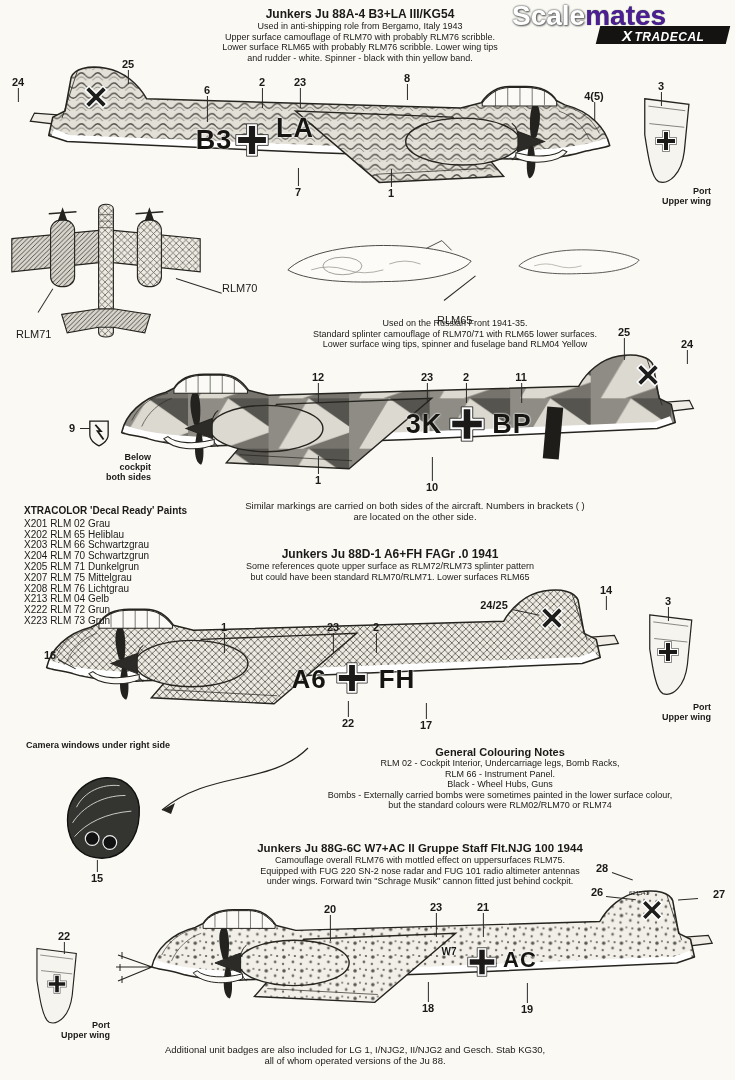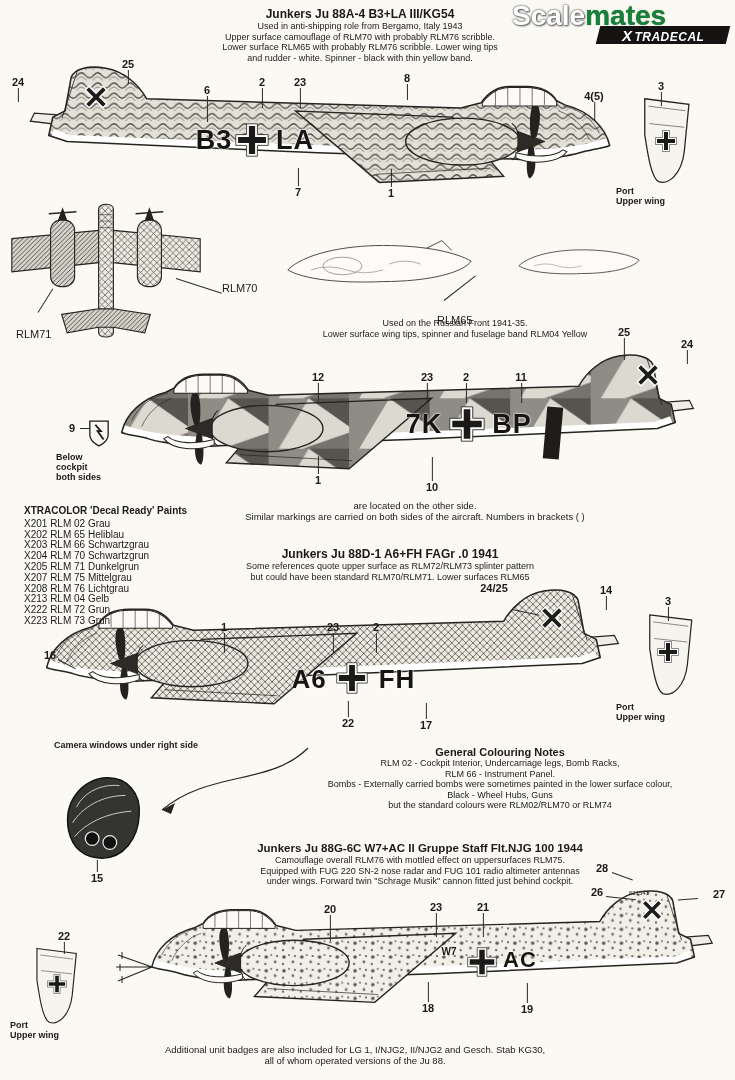--- a/index.html
+++ b/index.html
@@ -10,29 +10,29 @@
   .hdr .t{font-weight:bold;font-size:12px;line-height:13px;text-align:center;}
   .hdr .n{font-size:9px;line-height:10.5px;}
   .co{position:absolute;font-weight:bold;font-size:11px;transform:translate(-50%,-50%);z-index:6;white-space:nowrap;}
   .co.ln-d::after{content:"";position:absolute;left:50%;top:100%;width:1px;height:var(--ll,14px);background:#2a2a28;}
   .co.ln-u::before{content:"";position:absolute;left:50%;bottom:100%;width:1px;height:var(--ll,14px);background:#2a2a28;}
   .lead{position:absolute;height:1px;background:#2a2a28;transform-origin:left center;z-index:5;}
   .code{position:absolute;transform:translate(-50%,-50%);font-weight:bold;color:#161511;z-index:4;
         letter-spacing:1px;text-shadow:0 0 2px #fff,0 0 2px #fff;white-space:nowrap;}
   .bk{position:absolute;z-index:4;}
   .tm{position:absolute;z-index:4;}
-  .wing-lbl{position:absolute;font-size:9px;font-weight:bold;line-height:10px;text-align:left;z-index:3;}
+  .wing-lbl{position:absolute;font-size:9px;font-weight:bold;line-height:10px;text-align:right;z-index:3;}
   .paints{position:absolute;font-size:10px;line-height:10.8px;z-index:3;}
   .paints .ph{font-weight:bold;margin-bottom:2px;}
   .centernote{position:absolute;text-align:center;font-size:9.5px;line-height:11px;z-index:3;}
   .colnotes{position:absolute;text-align:center;z-index:3;}
   .colnotes .ch{font-weight:bold;font-size:11px;line-height:12px;}
   .colnotes .cl{font-size:9px;line-height:10.5px;}
   .rlm{position:absolute;font-size:11px;z-index:3;}
-  .camnote{position:absolute;font-size:9px;font-weight:bold;z-index:3;text-align:center;}
+  .camnote{position:absolute;font-size:9px;font-weight:bold;z-index:3;}
   .band{position:absolute;width:16px;height:52px;background:#1e1d1a;transform:rotate(5deg);z-index:2;}
   .tailnum{position:absolute;font-size:6px;text-align:center;z-index:4;}
   .wm{position:absolute;left:512px;top:0;font-size:28px;font-weight:bold;z-index:8;white-space:nowrap;}
   .wm .w1{color:#ffffff;text-shadow:0 0 2px #6b6b6b,0 0 2px #6b6b6b,1px 1px 2px #555;}
   .wm .w2{text-shadow:0 0 1px #3c6b1f;}
   .logo{position:absolute;left:598px;top:26px;width:130px;height:18px;background:#141311;transform:skewX(-14deg);z-index:8;
         display:flex;align-items:center;justify-content:center;}
   .logo .inner{transform:skewX(14deg);color:#fff;font-style:italic;font-weight:bold;font-size:12px;letter-spacing:.5px;white-space:nowrap;}
   .logo .lx{font-size:15px;margin-right:2px;}
 </style>
@@ -102,21 +102,21 @@
     <path d="M18 3 L66 9 L61 60 C58 85 44 97 33 93 C25 89 21 62 18 42 Z" fill="#f6f4ee" stroke="#26241f" stroke-width="1.4"></path>
     <path d="M22 11 L62 16" stroke="#26241f" stroke-width="0.6" fill="none"></path>
     <path d="M23 30 L61 34" stroke="#26241f" stroke-width="0.6" fill="none"></path>
   </symbol>
 </defs>
 </svg>
 
 <div class="page">
 
   <div class="wm">
-    <span class="w1">Scale</span><span class="w2" style="color:#15803d">mates</span>
+    <span class="w1">Scale</span><span class="w2" style="color:#4c1d95">mates</span>
   </div>
   <div class="logo">
     <span class="inner"><span class="lx">X</span><span>TRADECAL</span></span>
   </div>
 
   <div class="hdr" style="left:110px;top:8px;width:500px">
     <div class="t">Junkers Ju 88A-4  B3+LA III/KG54</div>
     <div class="n">Used in anti-shipping role from Bergamo, Italy 1943</div>
     <div class="n">Upper surface camouflage of RLM70 with probably RLM76 scribble.</div>
     <div class="n">Lower surface RLM65 with probably RLM76 scribble. Lower wing tips</div>
@@ -125,21 +125,21 @@
 
   <svg class="abs" style="left:12px;top:60px" width="612" height="153" viewBox="0 0 600 150">
     <g transform="scale(-1,1) translate(-600,0)">
         <use href="#ju88" fill="url(#scribble)"></use>
       </g>
   </svg>
   <div class="code" style="left:214px;top:140px;font-size:27px">B3</div>
   <svg class="bk" style="left:235px;top:123px" width="34" height="34">
       <use href="#bk"></use>
     </svg>
-  <div class="code" style="left:295px;top:140px;font-size:27px">LA</div>
+  <div class="code" style="left:295px;top:128px;font-size:27px">LA</div>
   <svg class="tm" style="left:83px;top:84px" width="26" height="26">
       <use href="#tailmark"></use>
     </svg>
 
   <span class="co ln-d" style="left:18px;top:82px">24</span>
   <span class="co ln-d" style="left:128px;top:64px">25</span>
   <span class="co ln-d" style="left:207px;top:90px;--ll:26px">6</span>
   <span class="co ln-d" style="left:262px;top:82px;--ll:20px">2</span>
   <span class="co ln-d" style="left:300px;top:82px;--ll:20px">23</span>
   <span class="co ln-d" style="left:407px;top:78px;--ll:16px">8</span>
@@ -185,28 +185,29 @@
     <ellipse cx="62" cy="28" rx="20" ry="9" fill="none" stroke="#8a877f" stroke-width="0.8"></ellipse>
     <path d="M30 32 Q48 26 66 32 T104 32 M110 26 Q126 20 142 26" fill="none" stroke="#9b988f" stroke-width="0.8"></path>
   </svg>
   <svg class="abs" style="left:515px;top:244px" width="128" height="36" viewBox="0 0 200 52">
     <path d="M6 32 C22 16 62 7 104 7 C150 7 180 15 194 23 C186 35 150 44 104 44 C62 46 22 42 6 32 Z" fill="#fcfbf7" stroke="#4a4843" stroke-width="1.4"></path>
     <path d="M30 32 Q48 26 66 32 T104 32" fill="none" stroke="#9b988f" stroke-width="1"></path>
   </svg>
 
   <div class="hdr" style="left:250px;top:318px;width:410px">
     <div class="n">Used on the Russian Front 1941-35.</div>
+    <div class="n">Standard splinter camouflage of RLM70/71 with RLM65 lower surfaces.</div>
     <div class="n">Lower surface wing tips, spinner and fuselage band RLM04 Yellow</div>
   </div>
 
   <svg class="abs" style="left:92px;top:348px" width="635" height="151" viewBox="0 0 600 150">
     <use href="#ju88" fill="url(#splinter)"></use>
   </svg>
   <div class="band" style="left:545px;top:407px"></div>
-  <div class="code" style="left:424px;top:424px;font-size:27px">7K</div>
+  <div class="code" style="left:424px;top:424px;font-size:27px">3K</div>
   <svg class="bk" style="left:449px;top:406px" width="36" height="36">
       <use href="#bk"></use>
     </svg>
   <div class="code" style="left:512px;top:424px;font-size:27px">BP</div>
   <svg class="tm" style="left:635px;top:362px" width="26" height="26">
       <use href="#tailmark"></use>
     </svg>
 
   <span class="co ln-d" style="left:318px;top:377px;--ll:20px">12</span>
   <span class="co ln-d" style="left:427px;top:377px;--ll:20px">23</span>
@@ -216,29 +217,29 @@
   <span class="co ln-d" style="left:687px;top:344px">24</span>
   <span class="co" style="left:72px;top:428px">9</span>
   <span class="co ln-u" style="left:318px;top:480px;--ll:18px">1</span>
   <span class="co ln-u" style="left:432px;top:487px;--ll:24px">10</span>
   <div class="lead" style="left:80px;top:428px;width:10px"></div>
 
   <svg class="abs" style="left:88px;top:419px" width="22" height="28" viewBox="0 0 24 30">
     <path d="M2 2 L22 2 L22 17 C22 25 12 29 12 29 C12 29 2 25 2 17 Z" fill="#f8f6f0" stroke="#1b1a18" stroke-width="1.4"></path>
     <path d="M8 6 L14 13 L10.5 13 L17 22" fill="none" stroke="#1b1a18" stroke-width="2"></path>
   </svg>
-  <div class="wing-lbl" style="left:56px;top:452px;width:88px">
+  <div class="wing-lbl" style="left:63px;top:452px;width:88px">
     <div>Below</div>
     <div>cockpit</div>
     <div>both sides</div>
   </div>
 
   <div class="centernote" style="left:185px;top:500px;width:460px">
+    <div>Similar markings are carried on both sides of the aircraft. Numbers in brackets ( )</div>
     <div>are located on the other side.</div>
-    <div>Similar markings are carried on both sides of the aircraft. Numbers in brackets ( )</div>
   </div>
 
   <div class="paints" style="left:24px;top:506px">
     <div class="ph">XTRACOLOR 'Decal Ready' Paints</div>
     <div>X201 RLM 02 Grau</div>
     <div>X202 RLM 65 Heliblau</div>
     <div>X203 RLM 66 Schwartzgrau</div>
     <div>X204 RLM 70 Schwartzgrun</div>
     <div>X205 RLM 71 Dunkelgrun</div>
     <div>X207 RLM 75 Mittelgrau</div>
@@ -263,21 +264,21 @@
     </svg>
   <div class="code" style="left:397px;top:679px;font-size:26px">FH</div>
   <svg class="tm" style="left:539px;top:605px" width="26" height="26">
       <use href="#tailmark"></use>
     </svg>
 
   <span class="co" style="left:50px;top:655px">16</span>
   <span class="co ln-d" style="left:224px;top:627px;--ll:20px">1</span>
   <span class="co ln-d" style="left:333px;top:627px;--ll:20px">23</span>
   <span class="co ln-d" style="left:376px;top:627px;--ll:20px">2</span>
-  <span class="co" style="left:494px;top:588px">24/25</span>
+  <span class="co" style="left:494px;top:605px">24/25</span>
   <span class="co ln-d" style="left:606px;top:590px">14</span>
   <span class="co ln-u" style="left:348px;top:723px;--ll:16px">22</span>
   <span class="co ln-u" style="left:426px;top:725px;--ll:16px">17</span>
   <div class="lead" style="left:58px;top:659px;width:20px;transform:rotate(28deg)"></div>
   <div class="lead" style="left:512px;top:609px;width:28px;transform:rotate(12deg)"></div>
 
   <svg class="abs" style="left:634px;top:612px" width="70" height="88" viewBox="0 0 80 100">
       <use href="#wingthumb"></use>
     </svg>
   <svg class="bk" style="left:657px;top:641px" width="22" height="22">
@@ -288,22 +289,22 @@
     <div>Port</div>
     <div>Upper wing</div>
   </div>
 
   <div class="camnote" style="left:26px;top:740px;width:200px">Camera windows under right side</div>
 
   <div class="colnotes" style="left:300px;top:746px;width:400px">
     <div class="ch">General Colouring Notes</div>
     <div class="cl">RLM 02 - Cockpit Interior, Undercarriage legs, Bomb Racks,</div>
     <div class="cl">RLM 66 - Instrument Panel.</div>
+    <div class="cl">Black - Wheel Hubs, Guns</div>
     <div class="cl">Bombs - Externally carried bombs were sometimes painted in the lower surface colour,</div>
-    <div class="cl">Black - Wheel Hubs, Guns</div>
     <div class="cl">but the standard colours were RLM02/RLM70 or RLM74</div>
   </div>
 
   <svg class="abs" style="left:140px;top:742px" width="175" height="96" viewBox="0 0 175 96">
     <path d="M168 6 C130 44 70 28 22 68" fill="none" stroke="#26241f" stroke-width="1.2"></path>
     <polygon points="22,68 35,61 31,72" fill="#26241f"></polygon>
   </svg>
   <svg class="abs" style="left:54px;top:768px" width="92" height="100" viewBox="0 0 92 102">
     <path d="M14 64 C8 34 28 12 52 10 C74 9 88 26 86 48 C85 72 70 92 48 92 C30 92 18 82 14 64 Z" fill="#343430" stroke="#111" stroke-width="1.4"></path>
     <path d="M22 40 C30 24 48 16 66 18 M18 56 C28 40 48 28 72 28 M20 70 C32 56 52 46 78 44" fill="none" stroke="#ddd" stroke-width="0.9"></path>

